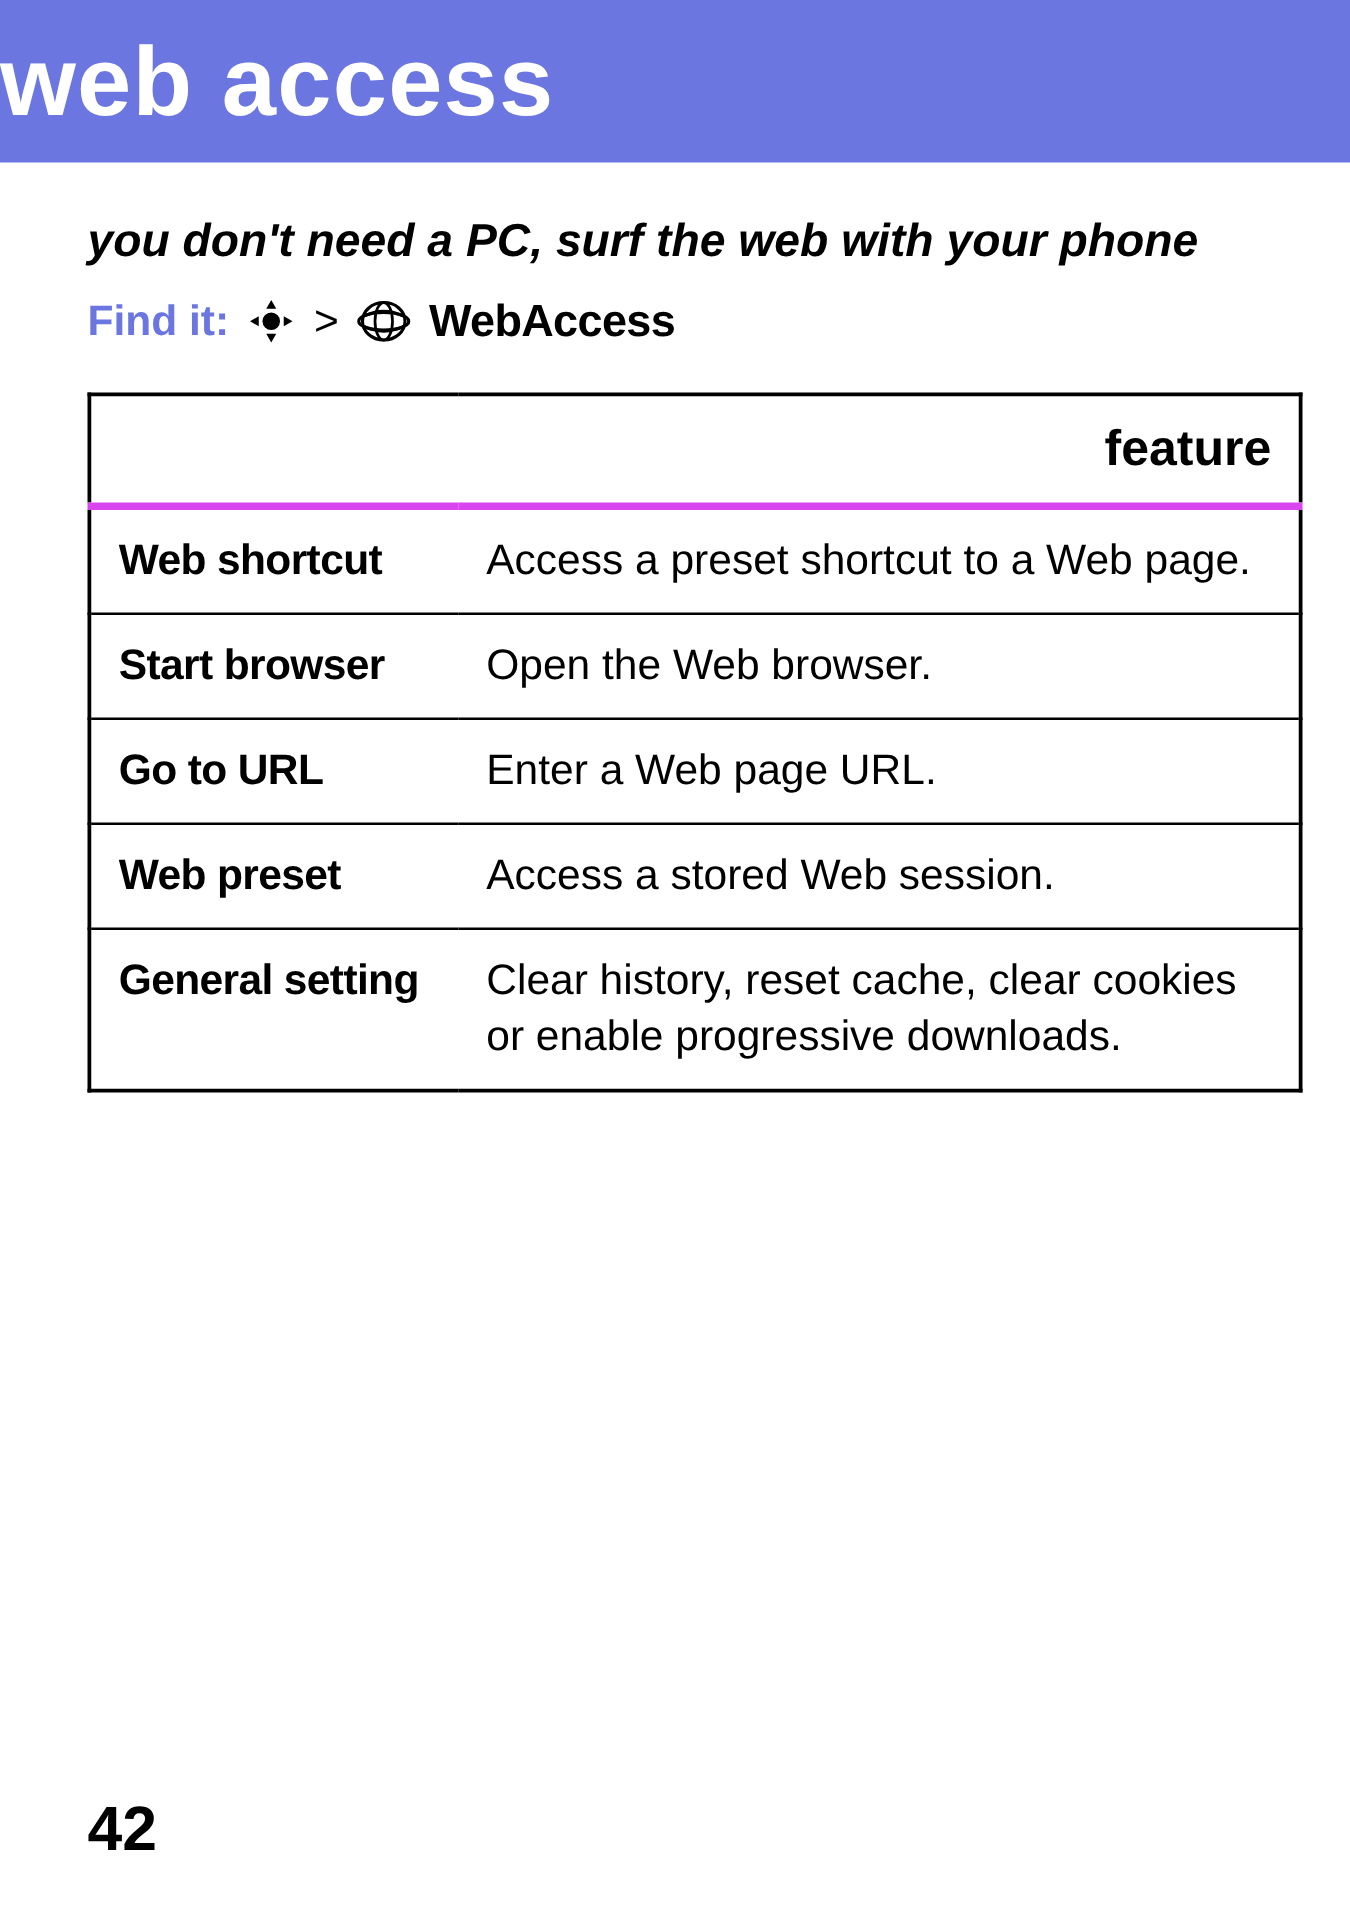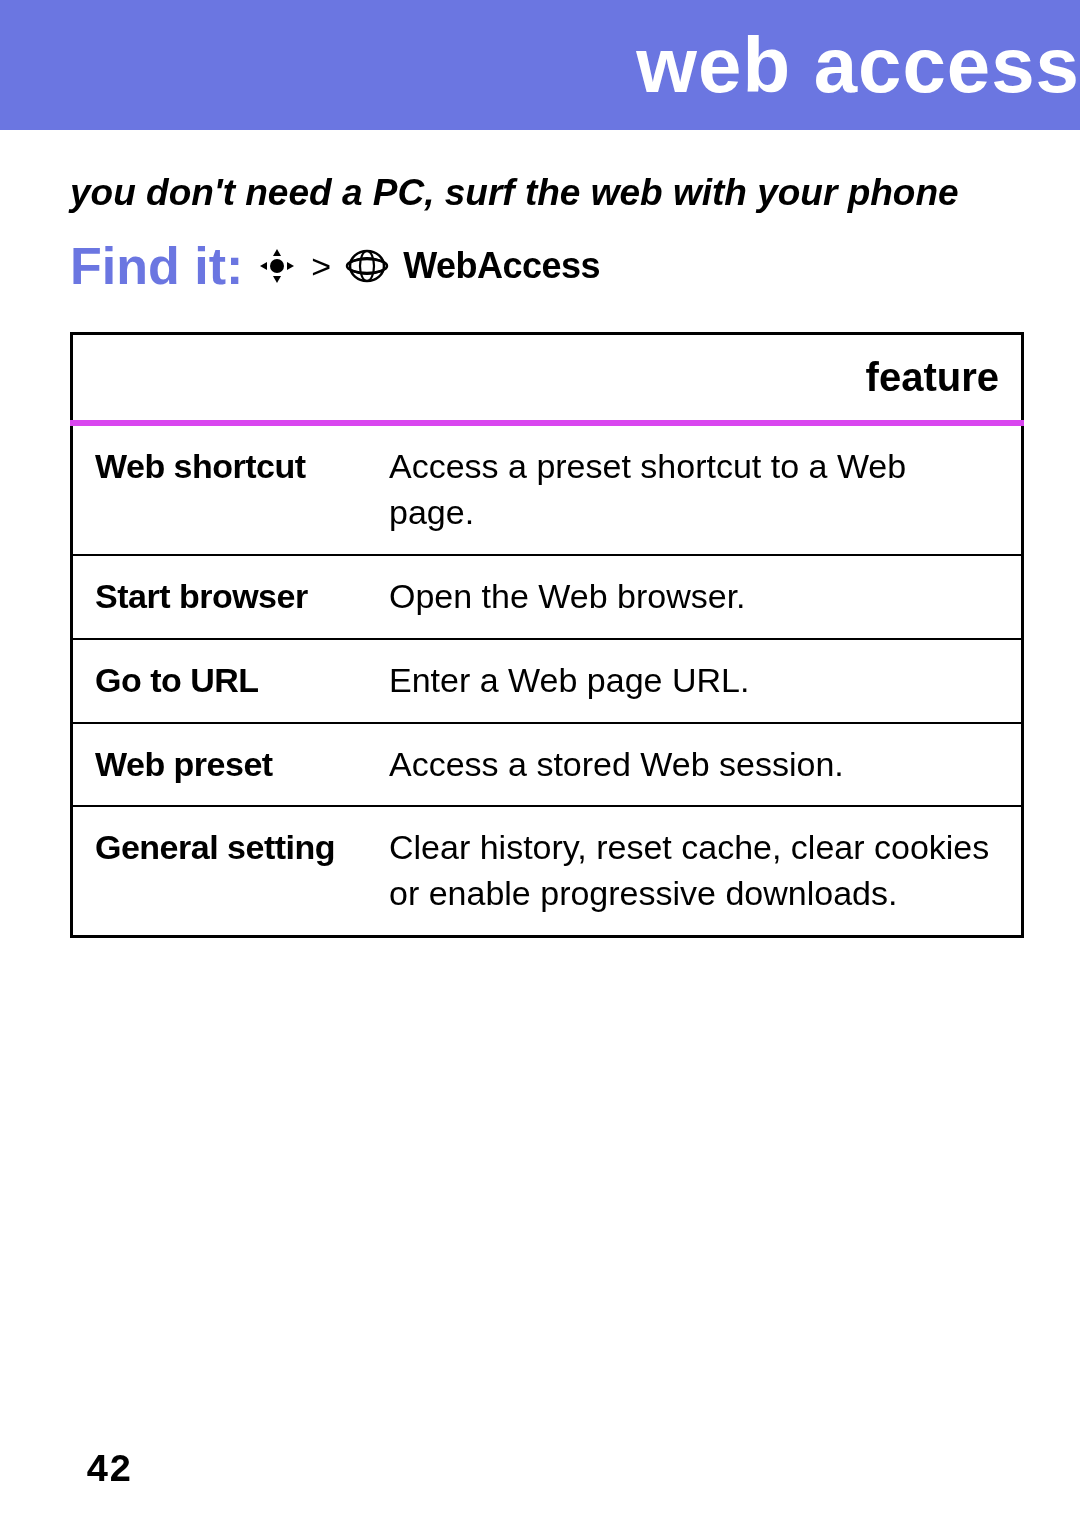--- a/index.html
+++ b/index.html
@@ -9,48 +9,48 @@
     height: 1532px;
     background: #fff;
     font-family: Arial, Helvetica, sans-serif;
     position: relative;
   }
   .header-bar {
     background: #6b76e1;
     height: 130px;
     display: flex;
     align-items: center;
-    justify-content: flex-end;
+    justify-content: flex-start;
   }
   .header-title {
     color: #fff;
     font-size: 78px;
     font-weight: bold;
     letter-spacing: 1px;
   }
   .content {
-    padding: 24px 56px 0 70px;
+    padding: 24px 38px 0 70px;
   }
   .tagline {
     font-style: italic;
     font-weight: bold;
     font-size: 37px;
     margin: 18px 0 22px 0;
     color: #000;
   }
   .find-it-line {
     display: flex;
     align-items: center;
     gap: 14px;
     margin-bottom: 36px;
   }
   .find-it-label {
     color: #6b76e1;
     font-weight: bold;
-    font-size: 52px;
+    font-size: 34px;
   }
   .nav-icon {
     display: inline-flex;
     align-items: center;
     justify-content: center;
   }
   .nav-icon svg { display: block; }
   .arrow-sep {
     font-size: 34px;
     color: #000;
@@ -97,26 +97,26 @@
     font-size: 32px;
     width: 250px;
     letter-spacing: -0.5px;
   }
   td.feat-desc {
     font-family: Arial, Helvetica, sans-serif;
   }
 
   .page-number {
     position: absolute;
-    left: 86px;
+    left: 70px;
     bottom: 40px;
-    font-family: Liberation Mono, monospace;
+    font-family: Liberation Sans, sans-serif;
     font-stretch: condensed;
     font-weight: bold;
-    font-size: 38px;
+    font-size: 50px;
   }
 </style>
 </head>
 <body>
 
 <div class="header-bar">
   <div class="header-title">web access</div>
 </div>
 
 <div class="content">

